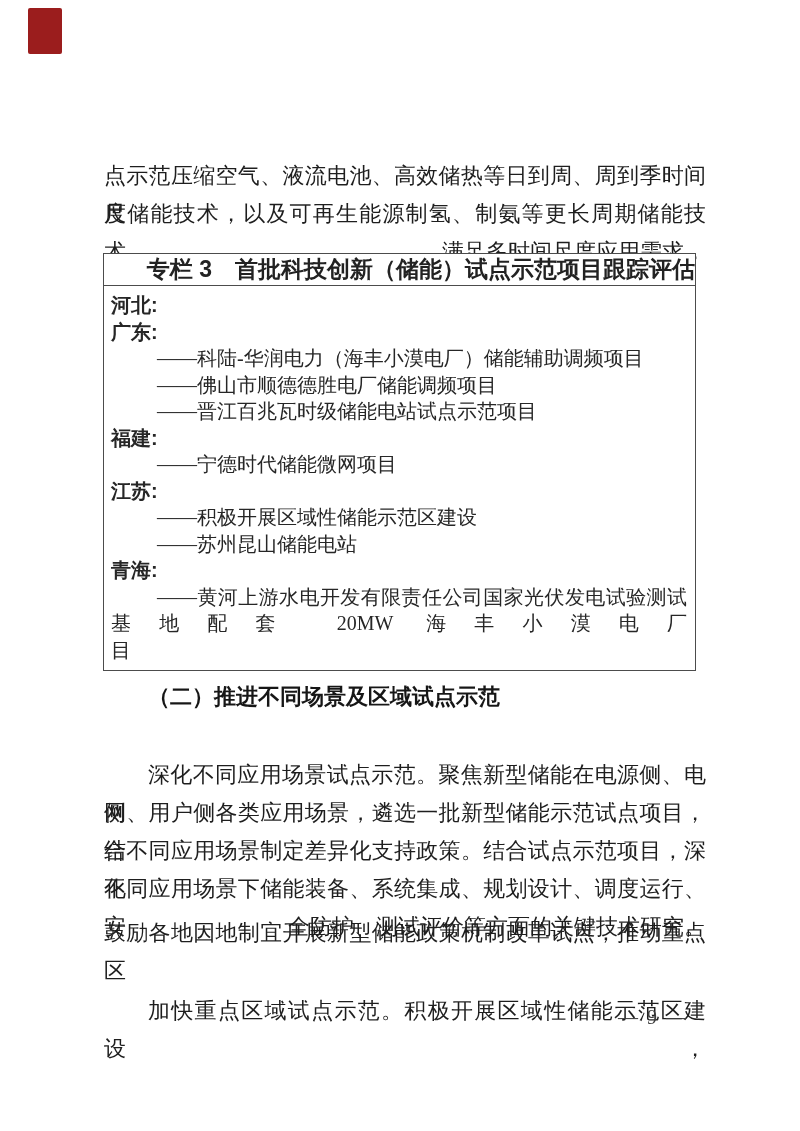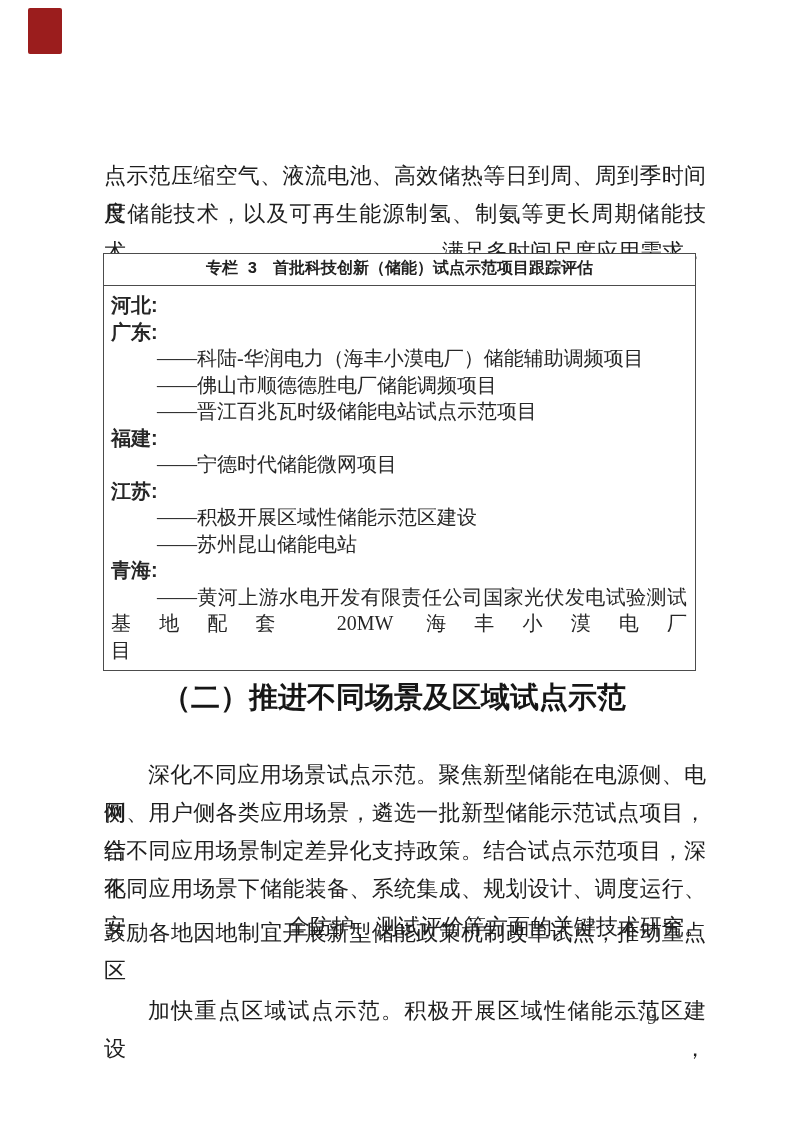--- a/index.html
+++ b/index.html
@@ -19,32 +19,32 @@
   .para{position:absolute;left:104px;width:602px;font-size:22px;}
   .bline{line-height:38px;height:38px;white-space:nowrap;}
   .jl{text-align:justify;text-align-last:justify;white-space:normal;}
   .ln{text-align:right;}
   .ind{text-indent:2em;margin-top:40px;}
   #para1{top:134px;margin-top:23px;}
   #para2{top:716px;}
   #para3{top:914px;}
   .heading{
     position:absolute;left:104px;top:680px;width:602px;
-    font-size:29px;font-weight:700;line-height:34px;text-indent:2em;
+    font-size:22px;font-weight:700;line-height:34px;text-indent:2em;
     color:#161616;
   }
   
   .panel{
     position:absolute;left:103px;top:253px;width:593px;
     border:1px solid #4c4c4c;background:#ffffff;box-sizing:border-box;
   }
   .panel-title{
-    line-height:31px;height:31px;text-align:center;
-    font-family:Liberation Mono, monospace;
-    font-weight:700;font-size:16px;color:#222222;
+    line-height:31px;height:31px;text-align:right;
+    font-family:Liberation Sans, sans-serif;
+    font-weight:700;font-size:23px;color:#222222;
     border-bottom:1px solid #4c4c4c;
   }
   .panel-body{padding:6px 8px 7px 7px;}
   .prow{line-height:26.5px;font-size:20px;color:#262626;}
   .prow.region{font-weight:700;font-family:"Liberation Sans",sans-serif;}
   .prow.project{
     font-family:"Liberation Serif","DejaVu Serif",serif;
     text-indent:2.3em;
   }
   .prow.project.jfull{text-align:justify;text-align-last:justify;}

